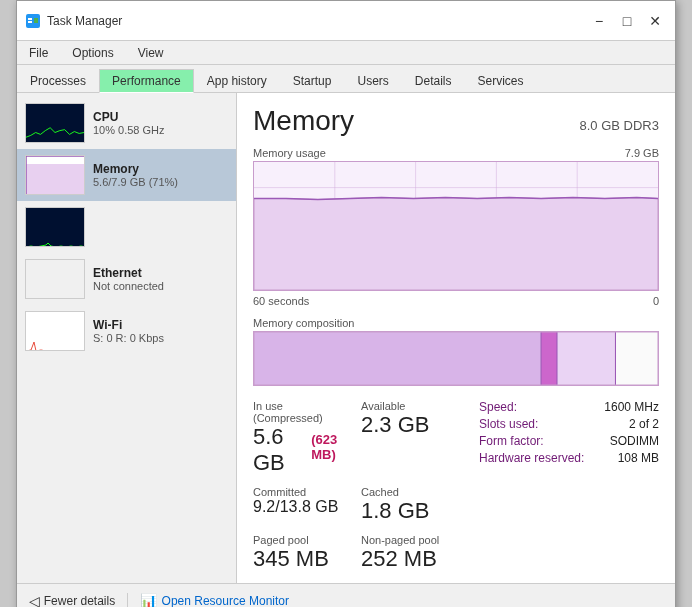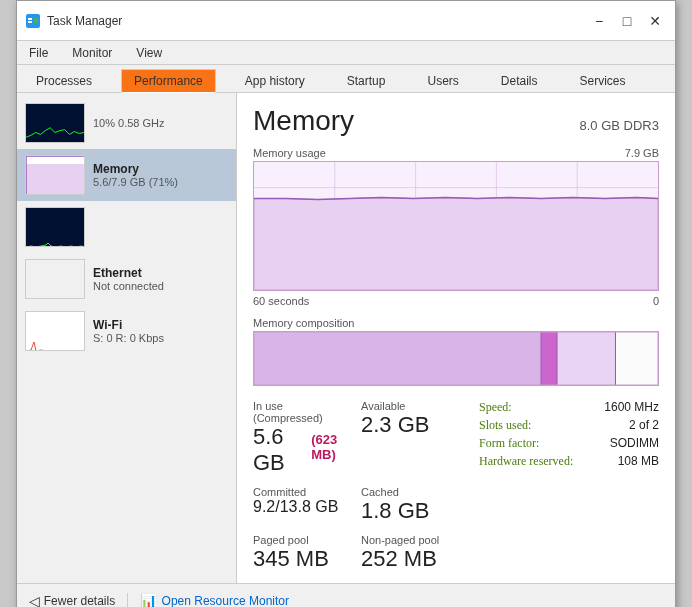--- a/index.html
+++ b/index.html
@@ -5,23 +5,23 @@
     * { box-sizing: border-box; margin: 0; padding: 0; }
     body { font-family: 'Segoe UI', Arial, sans-serif; font-size: 12px; background: #c8c8c8; display: flex; justify-content: center; align-items: center; min-height: 100vh; }
     .window { width: 660px; background: #f0f0f0; border: 1px solid #999; box-shadow: 2px 2px 8px rgba(0,0,0,0.3); }
     .title-bar { background: #fff; height: 40px; display: flex; align-items: center; padding: 0 8px; border-bottom: 1px solid #ccc; }
     .title-bar-icon { width: 16px; height: 16px; margin-right: 6px; }
     .title-bar-title { flex: 1; font-size: 12px; color: #333; }
     .title-bar-controls { display: flex; gap: 4px; }
     .title-bar-btn { width: 24px; height: 20px; background: none; border: none; cursor: pointer; font-size: 14px; color: #333; display: flex; align-items: center; justify-content: center; }
     .menu-bar { background: #f0f0f0; height: 24px; display: flex; align-items: center; padding: 0 6px; border-bottom: 1px solid #ccc; gap: 12px; }
     .menu-item { font-size: 12px; color: #333; cursor: pointer; padding: 2px 6px; }
-    .tabs { background: #f0f0f0; display: flex; padding: 4px 6px 0; border-bottom: 1px solid #ccc; gap: 16px; align-items: flex-end; }
+    .tabs { background: #f0f0f0; display: flex; padding: 4px 0 0; border-bottom: 1px solid #ccc; gap: 0; align-items: flex-end; }
     .tab { padding: 4px 12px; font-size: 12px; color: #333; cursor: pointer; border: 1px solid transparent; border-bottom: none; background: #f0f0f0; }
-    .tab.active { background: #f97316; border-color: #ccc; border-bottom: 1px solid #fff; margin-bottom: -1px; z-index: 1; }
+    .tab.active { background: #86efac; border-color: #ccc; border-bottom: 1px solid #fff; margin-bottom: -1px; z-index: 1; }
     .content { display: flex; height: 490px; }
     .sidebar { width: 220px; background: #f0f0f0; border-right: 1px solid #ccc; padding: 4px 0; overflow-y: auto; }
     .sidebar-item { padding: 6px 8px; cursor: pointer; display: flex; align-items: center; gap: 8px; }
     .sidebar-item.active { background: #b8c8d8; }
     .sidebar-thumb { width: 60px; height: 40px; border: 1px solid #ccc; background: #fff; flex-shrink: 0; position: relative; overflow: hidden; }
     .sidebar-item-info { flex: 1; }
     .sidebar-item-name { font-size: 12px; font-weight: 600; color: #222; }
     .sidebar-item-detail { font-size: 11px; color: #555; }
     
     .cpu-graph { width: 100%; height: 100%; background: #001030; }
@@ -41,21 +41,21 @@
     .chart-time { font-size: 11px; color: #555; }
     .composition-label { font-size: 11px; color: #555; margin-bottom: 2px; }
     .composition-chart { width: 100%; height: 55px; border: 1px solid #c89ccc; background: #f8f0fc; position: relative; margin-bottom: 14px; }
     .comp-inner { width: 100%; height: 100%; }
     .stat-item { margin-bottom: 10px; }
     .stat-label { font-size: 11px; color: #555; }
     .stat-value { font-size: 22px; font-weight: 300; color: #222; }
     .stat-value-small { font-size: 16px; font-weight: 300; color: #222; }
     .info-grid { display: flex; flex-direction: column; gap: 3px; }
     .info-row { display: flex; justify-content: space-between; font-size: 12px; }
-    .info-key { color: #4d7c0f; font-family: Liberation Serif, serif; }
+    .info-key { color: #701a75; }
     .info-val { color: #222; font-weight: 500; }
 
     .footer { background: #f0f0f0; border-top: 1px solid #ccc; height: 34px; display: flex; align-items: center; padding: 0 12px; gap: 12px; }
     .footer-btn { font-size: 12px; color: #333; cursor: pointer; display: flex; align-items: center; gap: 4px; background: none; border: none; }
     .footer-divider { width: 1px; height: 16px; background: #ccc; }
     .footer-monitor { font-size: 12px; color: #0066cc; cursor: pointer; text-decoration: none; display: flex; align-items: center; gap: 4px; }
     .monitor-icon { color: #e67e22; font-size: 14px; }
   </style>
 </head>
 <body>
@@ -74,21 +74,21 @@
     <span class="title-bar-title">Task Manager</span>
     <div class="title-bar-controls">
       <button class="title-bar-btn">−</button>
       <button class="title-bar-btn">□</button>
       <button class="title-bar-btn close">✕</button>
     </div>
   </div>
 
   <div class="menu-bar">
     <span class="menu-item">File</span>
-    <span class="menu-item">Monitor</span>
+    <span class="menu-item">Options</span>
     <span class="menu-item">View</span>
   </div>
 
   <div class="tabs">
     <div class="tab">Processes</div>
     <div class="tab active">Performance</div>
     <div class="tab">App history</div>
     <div class="tab">Startup</div>
     <div class="tab">Users</div>
     <div class="tab">Details</div>
@@ -100,20 +100,21 @@
     <div class="sidebar">
 
       <div class="sidebar-item">
         <div class="sidebar-thumb">
           <svg class="cpu-graph" viewBox="0 0 60 40" preserveAspectRatio="none">
             <rect width="60" height="40" fill="#001030"></rect>
             <polyline class="cpu-line" points="0,35 5,33 10,30 15,32 20,28 25,25 30,30 35,28 40,27 45,32 50,29 55,31 60,30"></polyline>
           </svg>
         </div>
         <div class="sidebar-item-info">
+          <div class="sidebar-item-name">CPU</div>
           <div class="sidebar-item-detail">10%  0.58 GHz</div>
         </div>
       </div>
 
       <div class="sidebar-item active">
         <div class="sidebar-thumb">
           <svg viewBox="0 0 60 40" width="60" height="40" preserveAspectRatio="none">
             <rect width="60" height="40" fill="white"></rect>
             <rect x="0" y="8" width="60" height="32" fill="#e8d0f0"></rect>
             <rect x="0" y="0" width="60" height="40" fill="none" stroke="#9b59b6" stroke-width="1.5"></rect>

